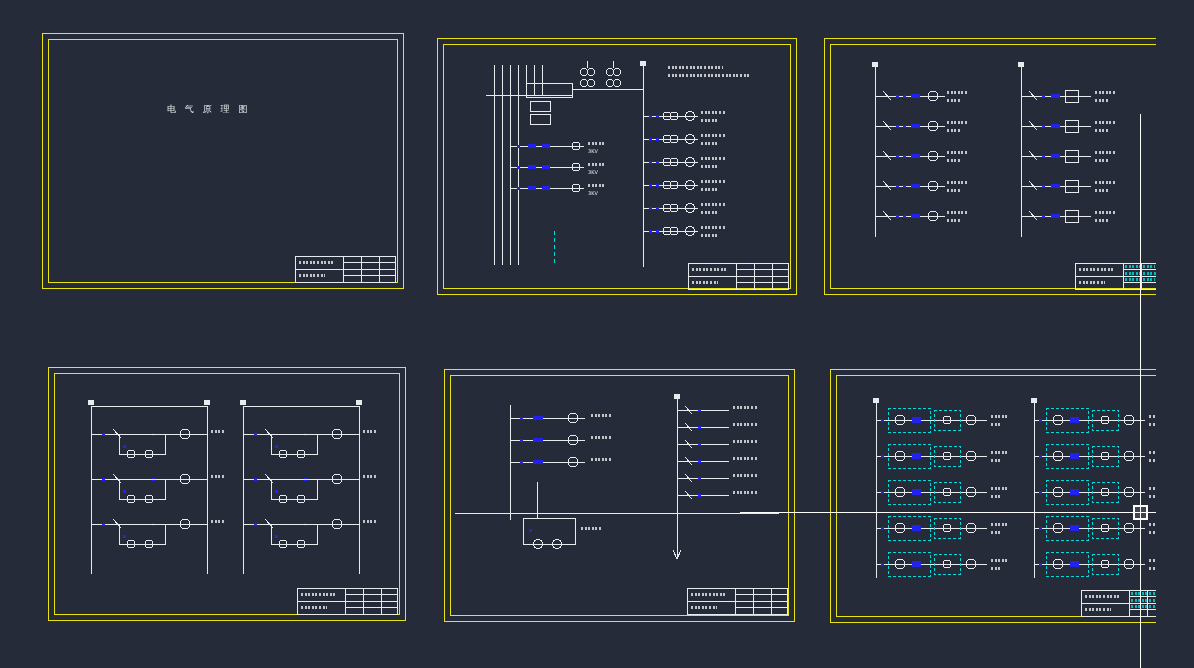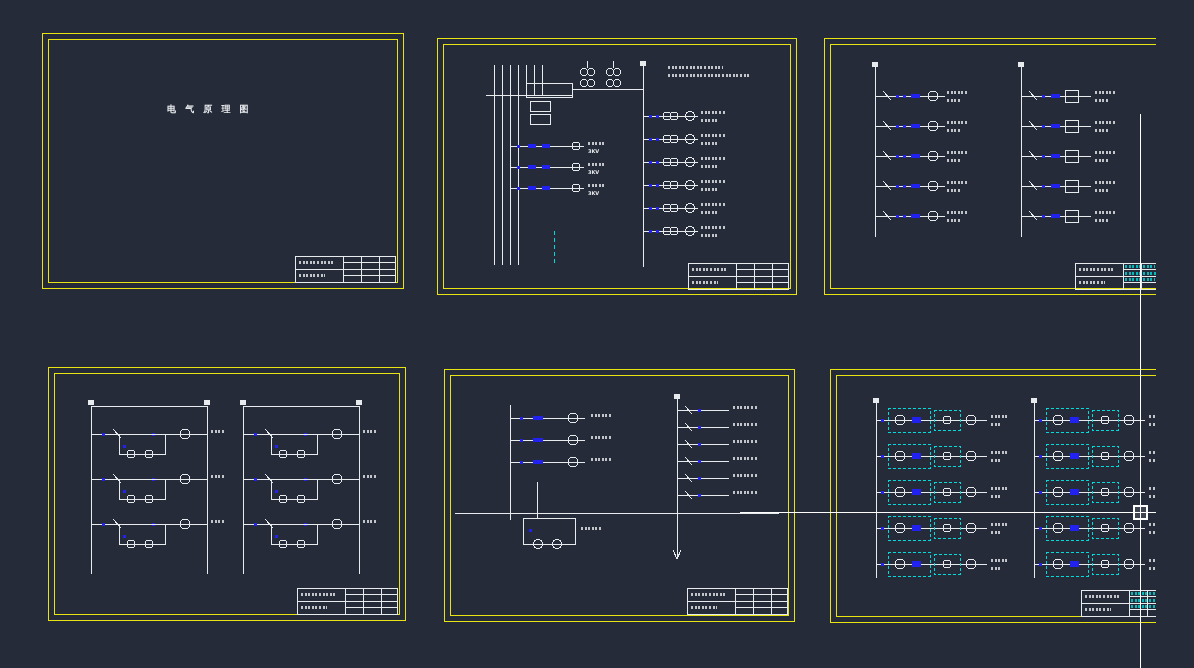--- a/index.html
+++ b/index.html
@@ -34,21 +34,21 @@
     position:absolute;
     border:2px solid #ffffff;
     box-sizing:border-box;
     background:rgba(255,255,255,0.12);
     z-index:11;
   }
 </style>
 </head>
 <body>
 
-<div id="canvas" style="background: rgb(37, 43, 56); width: 1156px; height: 668px; font-weight: bold;">
+<div id="canvas" style="background: rgb(37, 43, 56); width: 1156px; height: 668px;">
   <div id="xv" class="xhair" style="left: 1140px; top: 114px; width: 1px; height: 554px;"></div>
   <div id="xh" class="xhair" style="left: 740px; top: 512px; width: 454px; height: 1px;"></div>
   <div id="pickbox" style="left: 1132.5px; top: 504.5px; width: 15px; height: 15px;"></div>
 <div class="sheet" style="left: 42px; top: 33px; width: 362px; height: 256px; border-color: rgb(232, 228, 18);">
       <div class="inner-border" style="border-color: rgb(232, 228, 18);"></div>
       <svg width="362" height="256" viewBox="0 0 362 256" shape-rendering="crispEdges">
         <text x="124" y="78" fill="#e8ebee" font-size="9" font-family="DejaVu Sans, sans-serif" letter-spacing="3">电 气 原 理 图</text>
         <rect x="252" y="222" width="100" height="26" fill="none" stroke="#e8ebee" stroke-width="1"></rect>
         <line x1="300" y1="222" x2="300" y2="248" stroke="#e8ebee" stroke-width="1"></line>
         <line x1="252" y1="235" x2="300" y2="235" stroke="#e8ebee" stroke-width="1"></line>

